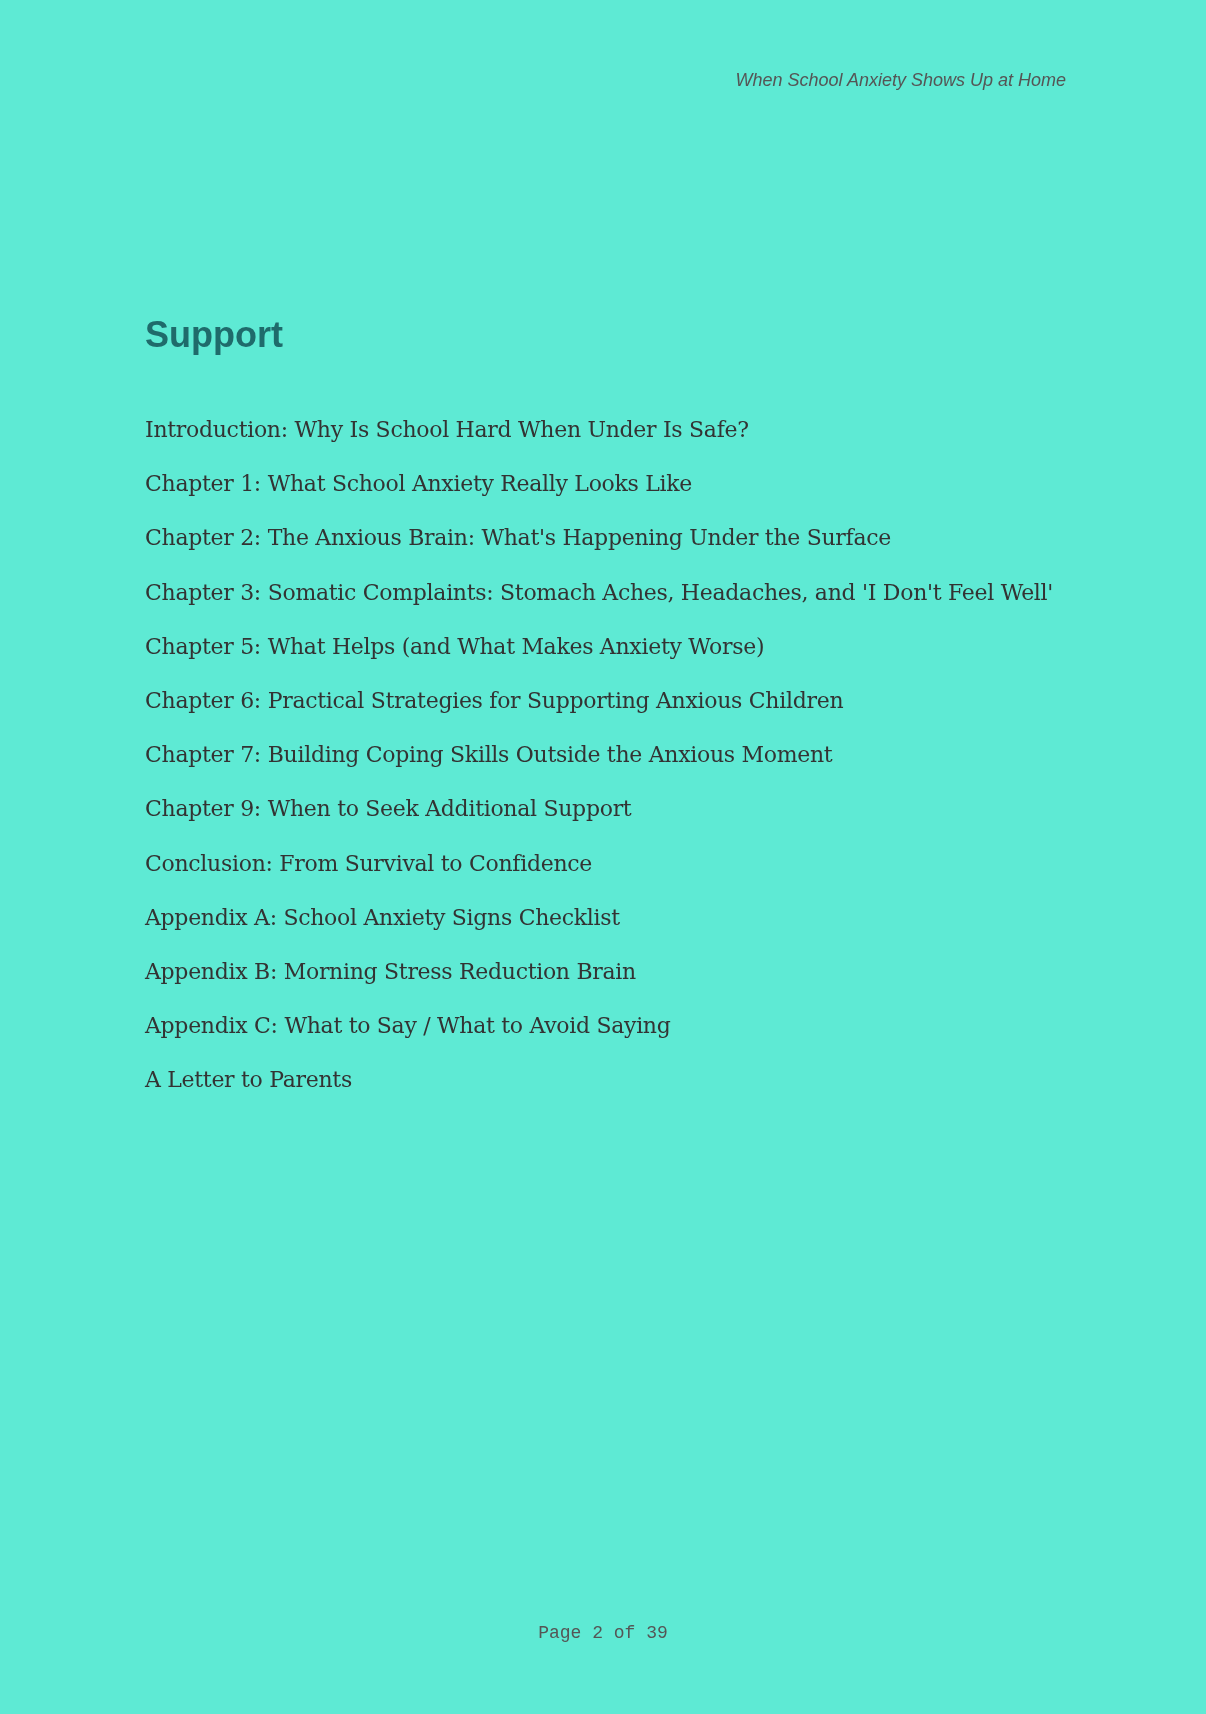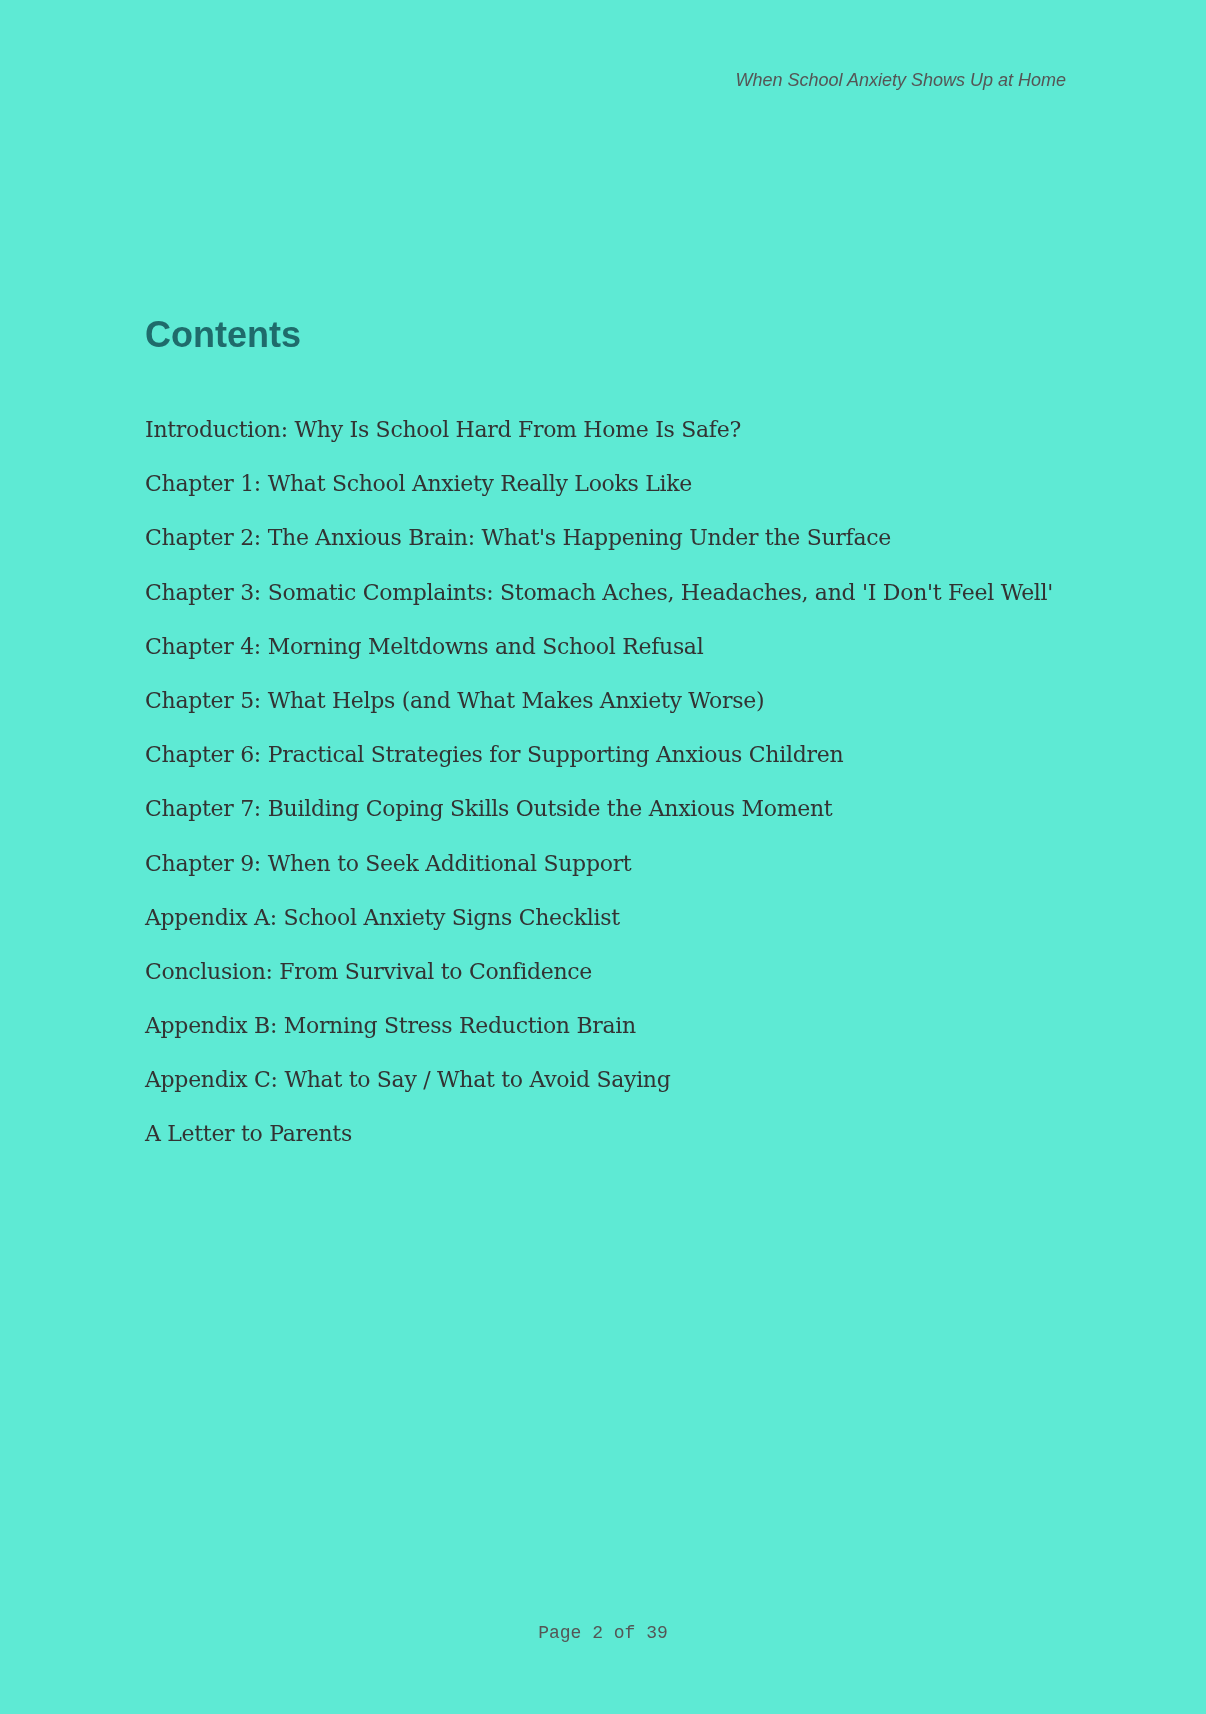--- a/index.html
+++ b/index.html
@@ -24,33 +24,32 @@
     position:absolute; left:0; width:1206px; top:1623px; text-align:center;
     font-family:Liberation Mono, monospace; font-size:18px; color:#555555;
   }
 </style>
 </head>
 <body>
 
 <div class="page">
   <div class="running-header">When School Anxiety Shows Up at Home</div>
 
-  <h1 class="toc-title">Contents</h1>
+  <h1 class="toc-title">Support</h1>
 
   <ul class="toc-list">
-    <li class="toc-item">Introduction: Why Is School Hard From Home Is Safe?</li>
+    <li class="toc-item">Introduction: Why Is School Hard When Under Is Safe?</li>
     <li class="toc-item">Chapter 1: What School Anxiety Really Looks Like</li>
     <li class="toc-item">Chapter 2: The Anxious Brain: What's Happening Under the Surface</li>
     <li class="toc-item">Chapter 3: Somatic Complaints: Stomach Aches, Headaches, and 'I Don't Feel Well'</li>
-    <li class="toc-item">Chapter 4: Morning Meltdowns and School Refusal</li>
     <li class="toc-item">Chapter 5: What Helps (and What Makes Anxiety Worse)</li>
     <li class="toc-item">Chapter 6: Practical Strategies for Supporting Anxious Children</li>
     <li class="toc-item">Chapter 7: Building Coping Skills Outside the Anxious Moment</li>
     <li class="toc-item">Chapter 9: When to Seek Additional Support</li>
+    <li class="toc-item">Conclusion: From Survival to Confidence</li>
     <li class="toc-item">Appendix A: School Anxiety Signs Checklist</li>
-    <li class="toc-item">Conclusion: From Survival to Confidence</li>
     <li class="toc-item">Appendix B: Morning Stress Reduction Brain</li>
     <li class="toc-item">Appendix C: What to Say / What to Avoid Saying</li>
     <li class="toc-item">A Letter to Parents</li>
   </ul>
 
   <div class="page-footer">Page 2 of 39</div>
 </div>
 
 </body></html>

